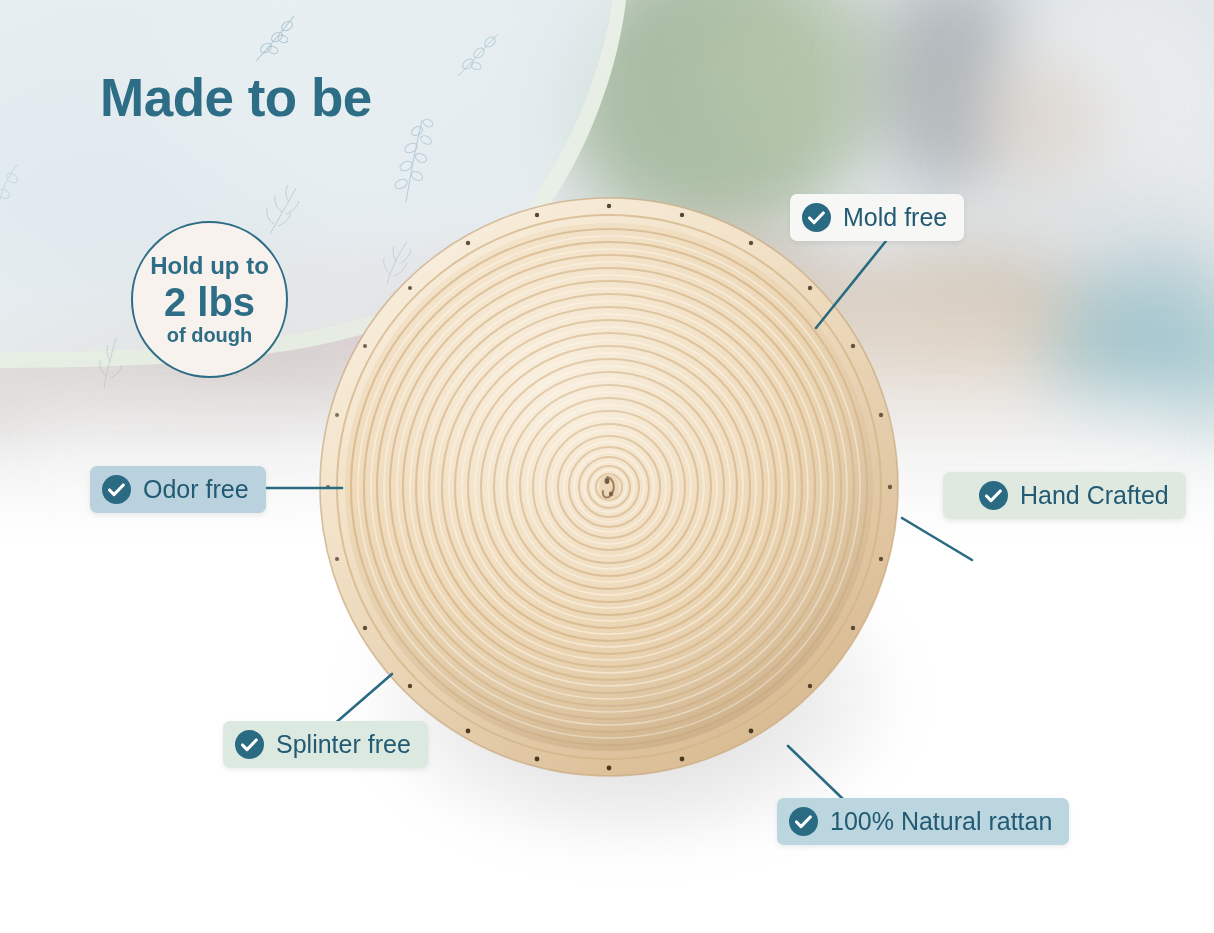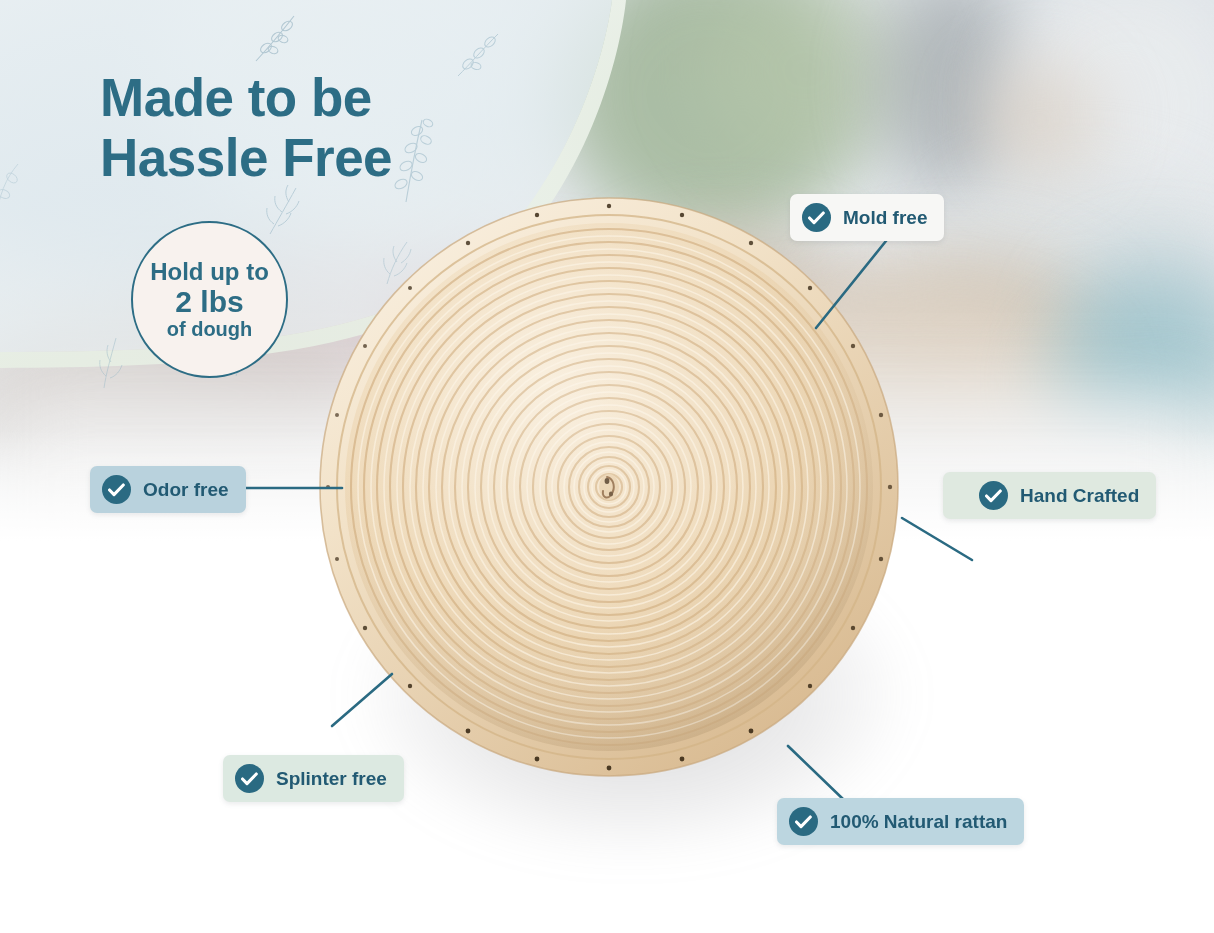--- a/index.html
+++ b/index.html
@@ -68,21 +68,21 @@
   .badge{
     position:absolute;left:131px;top:221px;width:157px;height:157px;
     border-radius:50%;
     background:#f8f2ee;
     border:2px solid #2d6d85;
     display:flex;flex-direction:column;align-items:center;justify-content:center;
     color:#2d6d85;text-align:center;
     box-sizing:border-box;
   }
   .badge .small{font-size:24px;font-weight:bold;line-height:1.1;}
-  .badge .big{font-size:30px;font-weight:bold;line-height:1.05;margin:1px 0 0 0;}
+  .badge .big{font-size:40px;font-weight:bold;line-height:1.05;margin:1px 0 0 0;}
   .badge .tiny{font-size:20px;font-weight:bold;line-height:1.1;margin-top:1px;}
 
   
   .basket{position:absolute;left:318px;top:196px;width:582px;height:582px;}
   .basket svg{display:block;}
 
   
   .conn{position:absolute;}
   .conn svg{display:block;overflow:visible;}
 
@@ -96,26 +96,26 @@
     box-shadow:0 2px 5px rgba(90,100,110,.13);
   }
   .pill .check{
     width:29px;height:29px;border-radius:50%;
     background:#2a6a82;
     display:flex;align-items:center;justify-content:center;
     flex:0 0 auto;margin-right:12px;
   }
   .pill .check svg{display:block;}
   .pill .txt{
-    color:#225a73;font-size:19px;font-weight:bold;white-space:nowrap;
+    color:#225a73;font-size:25px;font-weight:normal;white-space:nowrap;
   }
   .pill-mold{left:790px;top:194px;background:#f7f7f5;}
   .pill-odor{left:90px;top:466px;background:#b9d2dd;}
   .pill-hand{left:943px;top:472px;background:#dfe9e0;padding-left:36px;}
-  .pill-splinter{left:223px;top:755px;background:#dce9e1;justify-content:center;}
+  .pill-splinter{left:223px;top:721px;background:#dce9e1;justify-content:center;}
   .pill-rattan{left:777px;top:798px;background:#bcd6e0;}
 </style>
 </head>
 <body>
 
 <div id="stage">
 
   <div class="bg">
     <div class="bg-base"></div>
     <div class="blob b1"></div>
@@ -229,21 +229,20 @@
   <div class="sprig" style="left:-12px;top:160px;">
     <svg width="44" height="70" viewBox="0 0 44 70" fill="none" stroke="#a8c2ce" stroke-width="0.9">
       <path d="M30,4 C18,18 10,36 8,62"></path>
       <ellipse cx="24" cy="18" rx="6" ry="4" transform="rotate(40 24 18)"></ellipse>
       <ellipse cx="16" cy="34" rx="6" ry="4" transform="rotate(25 16 34)"></ellipse>
     </svg>
   </div>
 
   <div class="headline">
     <span>Made to be</span>
-    <span class="l2">Hassle Free</span>
   </div>
 
   <div class="badge">
     <div class="small">Hold up to</div>
     <div class="big">2 lbs</div>
     <div class="tiny">of dough</div>
   </div>
 
   <div class="basket-shadow"></div>
 

